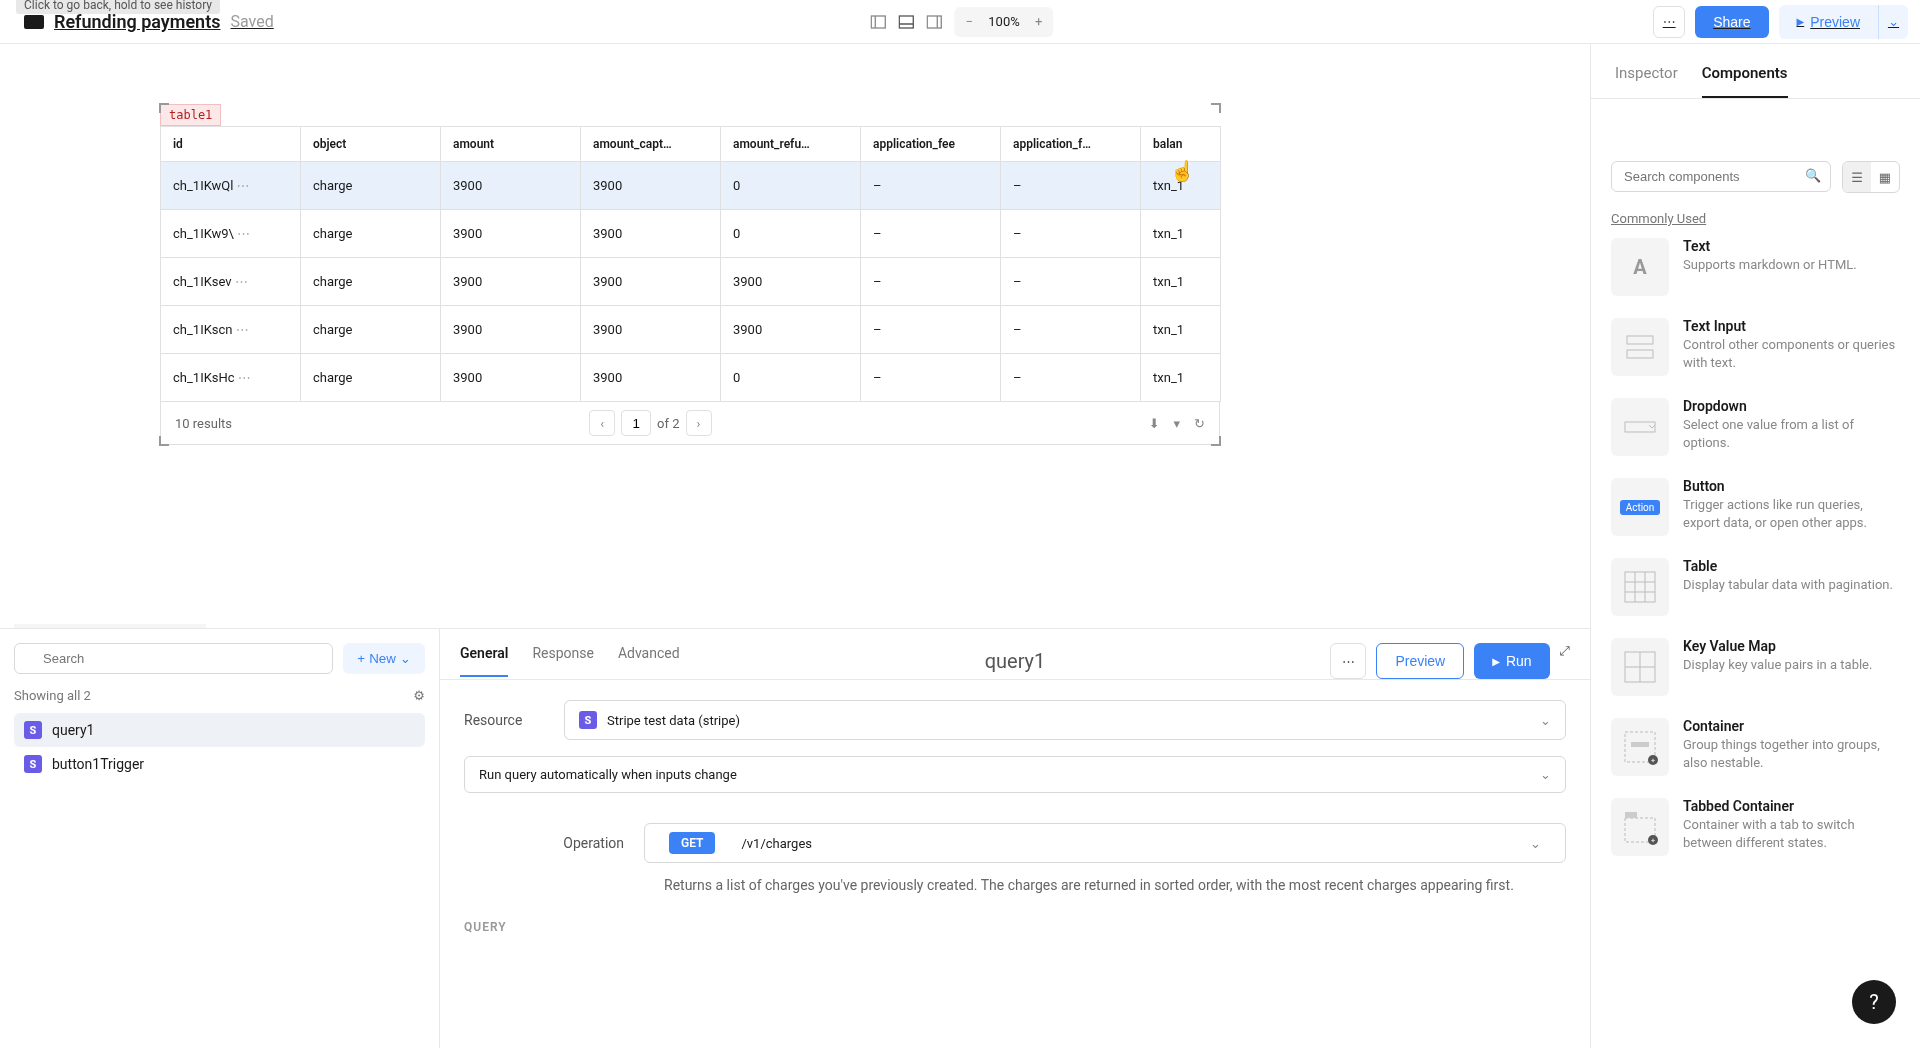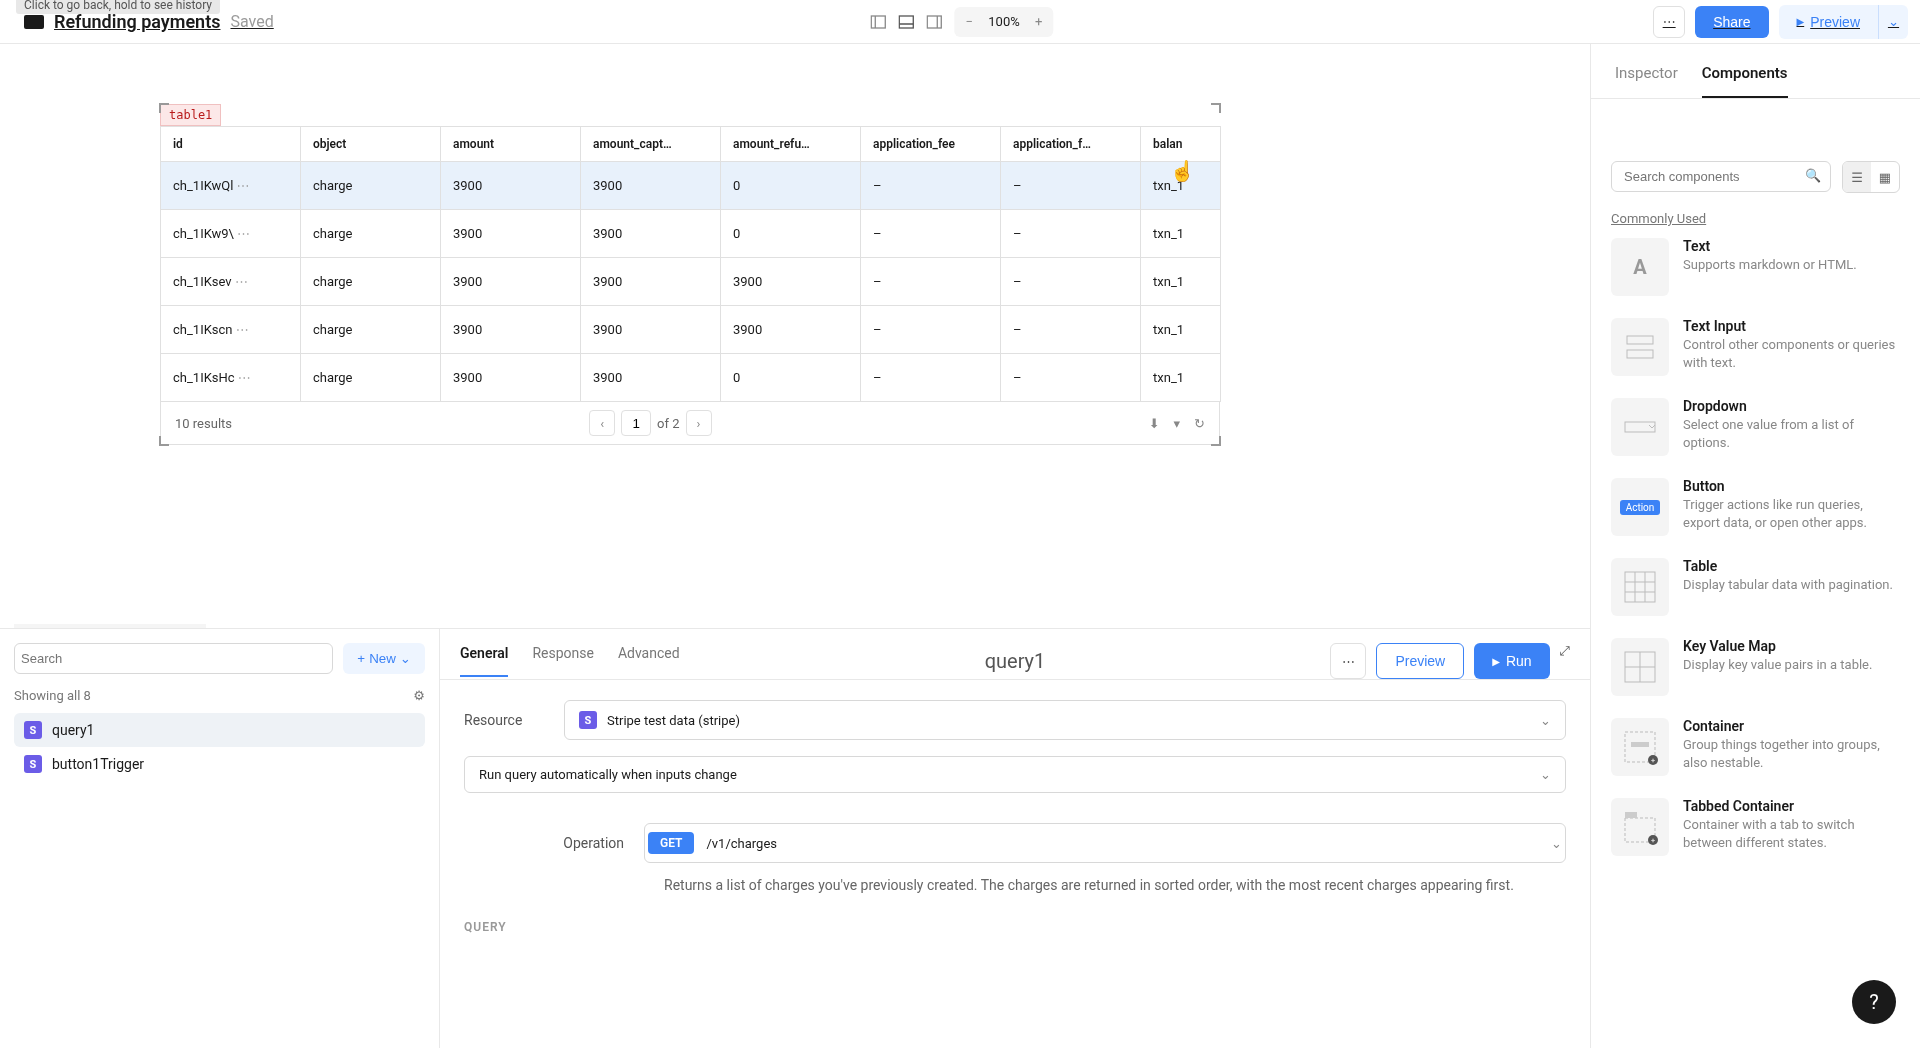--- a/index.html
+++ b/index.html
@@ -54,21 +54,21 @@
 .footer-icons span { cursor:pointer; }
 .cursor-hand { position:absolute; top:115px; left:1170px; font-size:20px;}
 
 
 .toast { position:absolute; top:580px; left:14px; background:#f5f5f5; padding:4px 10px; font-family:monospace; font-size:13px; }
 
 
 .bottom-panel { height:420px; border-top:1px solid #e8e8e8; display:flex; }
 .query-list { width:440px; border-right:1px solid #e8e8e8; padding:14px; display:flex; flex-direction:column;}
 .ql-top { display:flex; gap:10px; margin-bottom:14px;}
-.ql-search { flex:1; border:1px solid #d8d8d8; border-radius:6px; padding:7px 6px; font-size:13px;}
+.ql-search { flex:1; border:1px solid #d8d8d8; border-radius:6px; padding:7px 28px; font-size:13px;}
 .ql-new { background:#eef5ff; color:#3b82f6; border:none; padding:7px 14px; border-radius:6px; font-weight:500; cursor:pointer; display:flex; align-items:center; gap:4px;}
 .ql-showing { color:#777; font-size:13px; display:flex; justify-content:space-between; margin-bottom:10px;}
 .ql-item { display:flex; align-items:center; gap:10px; padding:8px 10px; border-radius:6px; cursor:pointer;}
 .ql-item.active { background:#eef2f6;}
 .ql-icon { width:18px; height:18px; background:#6b5ce7; color:#fff; border-radius:3px; display:flex;align-items:center;justify-content:center; font-weight:700; font-size:11px;}
 .ql-name { font-size:14px;}
 
 .query-editor { flex:1; display:flex; flex-direction:column; }
 .qe-header { display:flex; align-items:center; padding:14px 20px 0; gap:20px; position:relative;}
 .qe-tabs { display:flex; gap:24px; }
@@ -82,21 +82,21 @@
 .qe-expand { cursor:pointer; color:#555;}
 .qe-body { padding:20px 24px; border-top:1px solid #e8e8e8; margin-top:0; overflow:auto;}
 .qe-row { display:flex; align-items:center; margin-bottom:16px;}
 .qe-label { width:100px; color:#555; font-size:14px;}
 .qe-select { flex:1; border:1px solid #d8d8d8; border-radius:6px; padding:10px 14px; display:flex; align-items:center; gap:10px; cursor:pointer; position:relative;}
 .qe-select-full { border:1px solid #d8d8d8; border-radius:6px; padding:10px 14px; display:flex; align-items:center; cursor:pointer; margin-bottom:30px; position:relative;}
 .chev { margin-left:auto; color:#888;}
 .stripe-s { width:18px; height:18px; background:#6b5ce7; color:#fff; border-radius:3px; display:flex;align-items:center;justify-content:center; font-weight:700; font-size:11px;}
 .op-row { display:flex; align-items:center; margin-bottom:12px;}
 .op-label { width:180px; text-align:right; padding-right:20px; color:#555; font-size:14px;}
-.op-select { flex:1; border:1px solid #d8d8d8; border-radius:6px; padding:8px 3px; display:flex; align-items:center; gap:12px; cursor:pointer; position:relative;}
+.op-select { flex:1; border:1px solid #d8d8d8; border-radius:6px; padding:8px 24px; display:flex; align-items:center; gap:26px; cursor:pointer; position:relative;}
 .get-badge { background:#3b82f6; color:#fff; padding:4px 12px; border-radius:4px; font-size:12px; font-weight:600;}
 .op-desc { margin-left:200px; color:#666; font-size:14px; line-height:1.5; margin-bottom:24px;}
 .query-heading { color:#999; font-size:12px; letter-spacing:1px; font-weight:600;}
 
 
 .rp-tabs { display:flex; gap:24px; padding:20px 24px 0; border-bottom:1px solid #e8e8e8;}
 .rp-tab { padding-bottom:14px; color:#888; cursor:pointer; font-size:15px; border-bottom:2px solid transparent;}
 .rp-tab.active { color:#1a1a1a; font-weight:600; border-bottom-color:#1a1a1a;}
 .rp-body { padding:18px 20px; overflow:auto; flex:1;}
 .rp-search-row { display:flex; gap:10px; margin-bottom:18px;}
@@ -273,21 +273,21 @@
       <div class="toast">All queries completed.</div>
     </div>
 
     <div class="bottom-panel">
       <div class="query-list">
         <div class="ql-top">
           <input class="ql-search" placeholder="Search" style="">
           <button class="ql-new">+ <span>New</span> <span>⌄</span></button>
         </div>
         <div class="ql-showing">
-          <span>Showing all 8</span>
+          <span>Showing all 2</span>
           <span>⚙</span>
         </div>
         <div id="ql-items">
             <div class="ql-item active">
               <span class="ql-icon">S</span>
               <span class="ql-name">query1</span>
             </div>
             <div class="ql-item">
               <span class="ql-icon">S</span>
               <span class="ql-name">button1Trigger</span>

